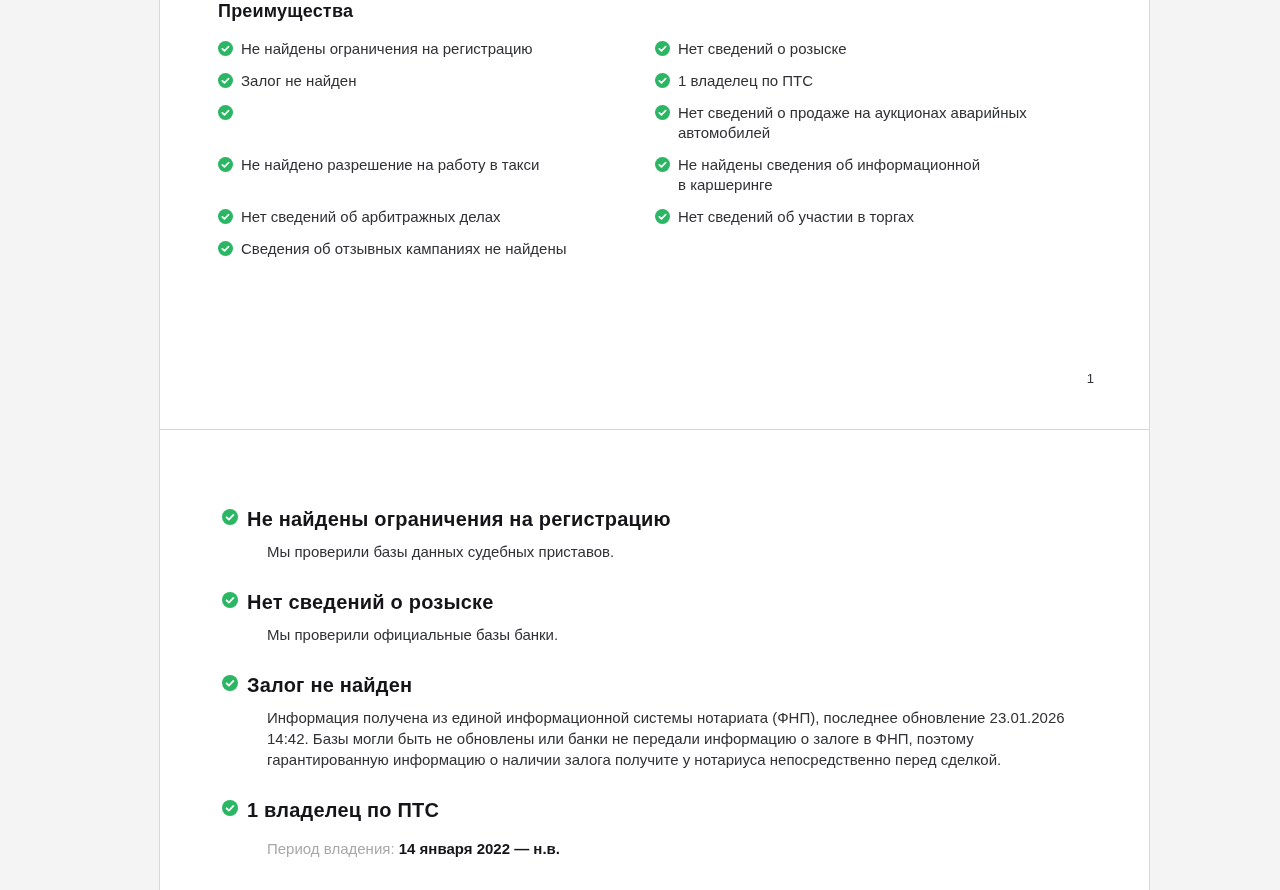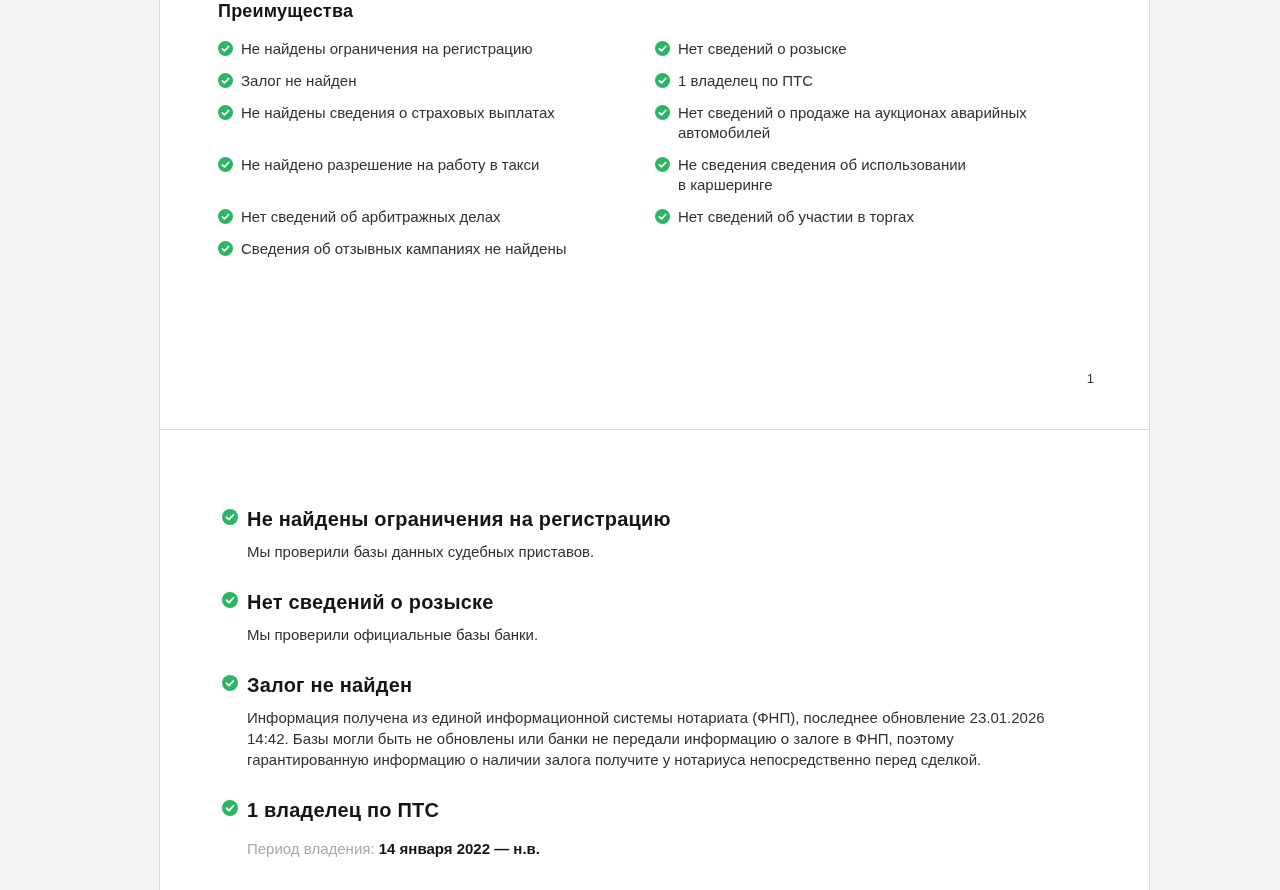--- a/index.html
+++ b/index.html
@@ -71,20 +71,21 @@
     line-height: 24px;
     font-weight: 700;
     color: var(--heading, #141519);
     letter-spacing: 0.2px;
   }
   .sec p {
     margin-top: 10px;
     font-size: 15px;
     line-height: 21px;
     max-width: 800px;
+    margin-left: 20px;
   }
   .sec .owner-line { margin-top: 16px; }
   .label-muted { color: var(--muted, #a8a8a8); }
   .owner-value { color: var(--heading, #232428); font-weight: 700; }
 </style>
 </head>
 <body>
 
 <svg width="0" height="0" style="position:absolute" aria-hidden="true">
   <symbol id="check-circle" viewBox="0 0 16 16">
@@ -120,42 +121,41 @@
       <span class="check-sm"><svg width="15" height="15">
             <use href="#check-circle"></use>
           </svg></span>
       <span>1 владелец по ПТС</span>
     </div>
 
     <div class="adv-item">
       <span class="check-sm"><svg width="15" height="15">
             <use href="#check-circle"></use>
           </svg></span>
-      <span>Не найдены сведения о страховых выплатах</span>
     </div>
 
     <div class="adv-item">
       <span class="check-sm"><svg width="15" height="15">
             <use href="#check-circle"></use>
           </svg></span>
       <span>Нет сведений о продаже на аукционах аварийных
 автомобилей</span>
     </div>
     <div class="adv-item">
       <span class="check-sm"><svg width="15" height="15">
             <use href="#check-circle"></use>
           </svg></span>
       <span>Не найдено разрешение на работу в такси</span>
     </div>
 
     <div class="adv-item">
       <span class="check-sm"><svg width="15" height="15">
             <use href="#check-circle"></use>
           </svg></span>
-      <span>Не сведения сведения об использовании
+      <span>Не найдены сведения об информационной
 в каршеринге</span>
     </div>
     <div class="adv-item">
       <span class="check-sm"><svg width="15" height="15">
             <use href="#check-circle"></use>
           </svg></span>
       <span>Нет сведений об арбитражных делах</span>
     </div>
 
     <div class="adv-item">

